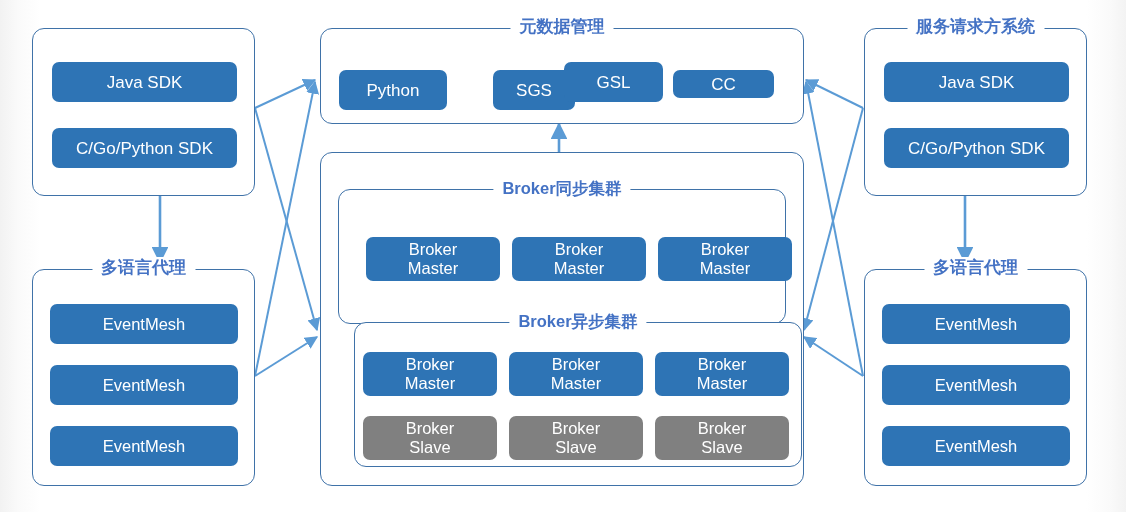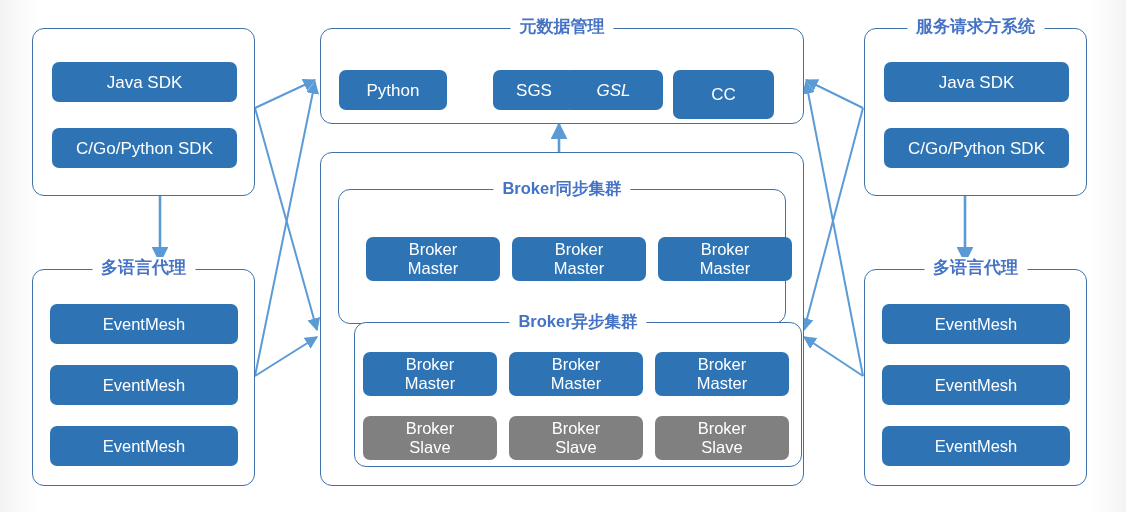--- a/index.html
+++ b/index.html
@@ -114,22 +114,22 @@
     <div class="panel-title">多语言代理</div>
     <div class="node" style="left:17px; top:34px; width:188px; height:40px;">EventMesh</div>
     <div class="node" style="left:17px; top:95px; width:188px; height:40px;">EventMesh</div>
     <div class="node" style="left:17px; top:156px; width:188px; height:40px;">EventMesh</div>
   </div>
 
   <div class="panel" style="left:320px; top:28px; width:484px; height:96px;">
     <div class="panel-title">元数据管理</div>
     <div class="node meta" style="left:18px; top:41px; width:108px; height:40px;">Python</div>
     <div class="node meta" style="left:143px; top:41px; width:82px; height:40px;margin-left:29px;">SGS</div>
-    <div class="node meta" style="left:243px; top:41px; width:99px; height:40px;font-style:italic;">GSL</div>
-    <div class="node meta" style="left:352px; top:41px; width:101px; height:49px;">CC</div>
+    <div class="node meta" style="left:243px; top:33px; width:99px; height:40px;">GSL</div>
+    <div class="node meta" style="left:352px; top:41px; width:101px; height:28px;">CC</div>
   </div>
 
   <div class="panel" style="left:320px; top:152px; width:484px; height:334px;"></div>
 
   <div class="panel" style="left:338px; top:189px; width:448px; height:135px;">
     <div class="panel-title small">Broker同步集群</div>
     <div class="node" style="left:27px; top:47px; width:134px; height:44px;">Broker
 Master</div>
     <div class="node" style="left:173px; top:47px; width:134px; height:44px;">Broker
 Master</div>

